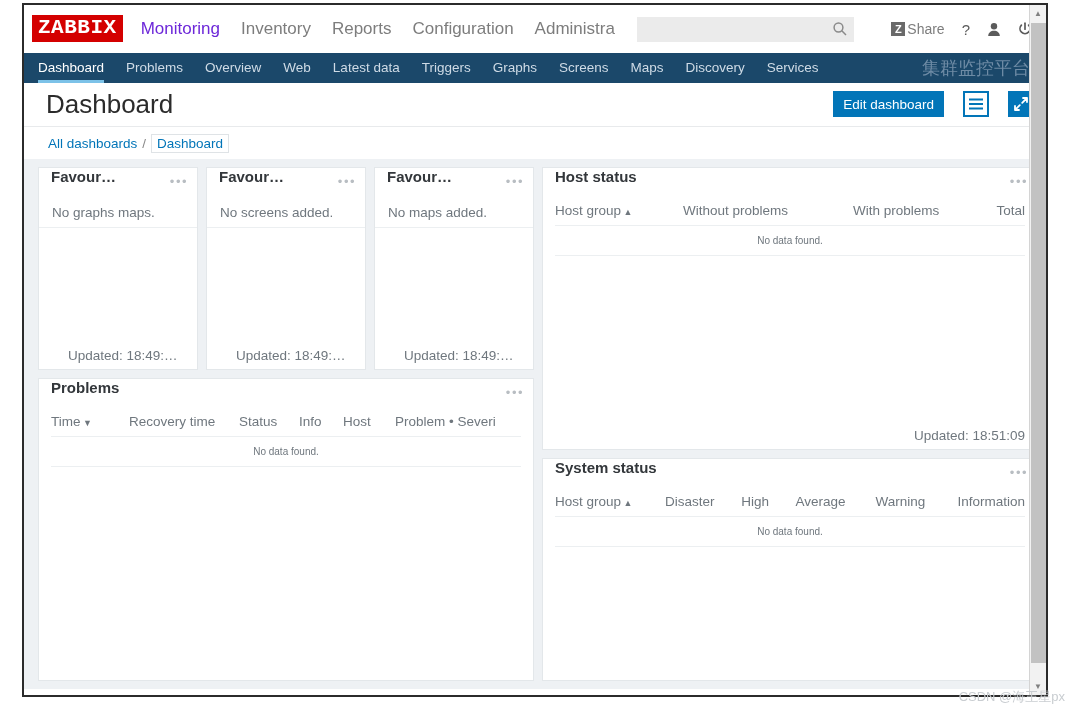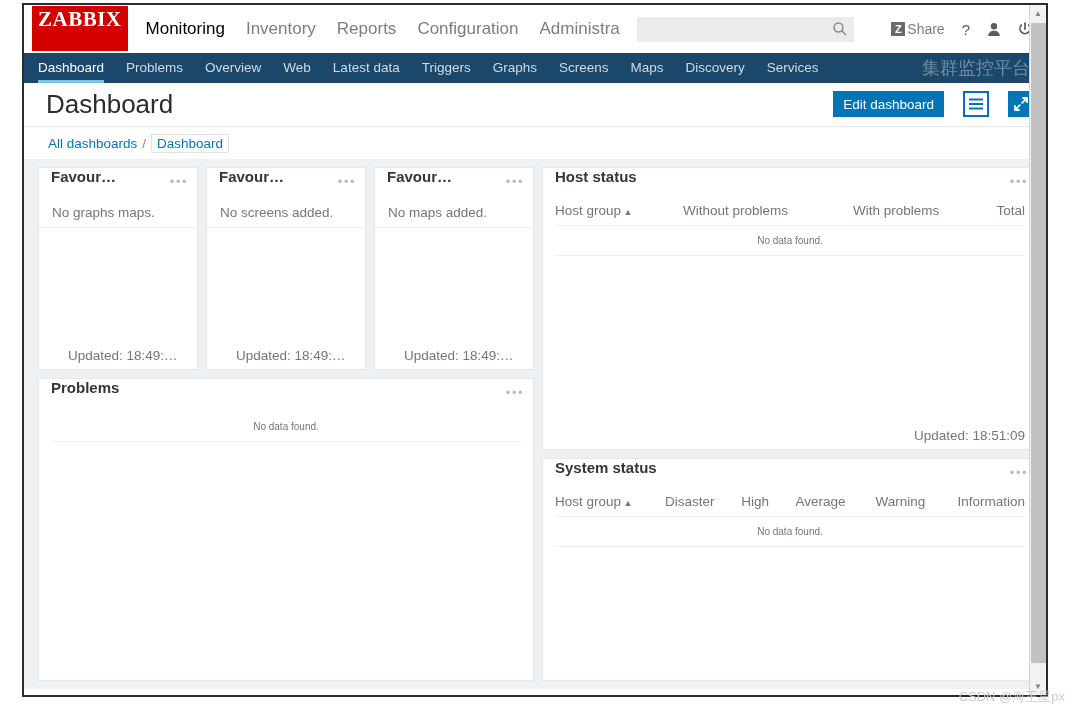--- a/index.html
+++ b/index.html
@@ -34,34 +34,34 @@
     padding-left: 8px;
     border-bottom: 1px solid #ffffff;
   }
 
   #zabbix-logo {
     background: #d40000;
     color: #ffffff;
     font-size: 21px;
     font-weight: bold;
     letter-spacing: 0.5px;
-    padding: 2px 6px 21px 6px;
+    padding: 2px 6px 3px 6px;
     line-height: 22px;
     margin-right: 18px;
-    font-family: Liberation Serif, serif;
+    font-family: Liberation Mono, monospace;
   }
 
   .top-nav-item {
     font-size: 17px;
     color: #7d7d7d;
     margin-right: 21px;
     white-space: nowrap;
     cursor: pointer;
   }
-  .top-nav-item.active { color: #000000; }
+  .top-nav-item.active { color: #6d28d9; }
 
   #search-box {
     position: absolute;
     left: 613px;
     top: 12px;
     width: 217px;
     height: 25px;
     background: #ebebeb;
     border: none;
   }
@@ -462,20 +462,30 @@
     </div>
 
     <div class="widget" id="widget-problems">
       <div class="widget-head">
         <span class="widget-title">Problems</span>
         <span class="widget-menu">•••</span>
       </div>
       <div class="widget-body">
         <table class="wtable">
           <tbody>
+              <tr class="header-row">
+            <th style="width:78px">
+              <span>Time</span><span class="sort-arrow"> ▼</span>
+            </th>
+            <th style="width:110px">Recovery time</th>
+            <th style="width:60px">Status</th>
+            <th style="width:44px">Info</th>
+            <th style="width:52px">Host</th>
+            <th>Problem • Severi</th>
+          </tr>
           <tr>
             <td class="nodata-cell" colspan="6">No data found.</td>
           </tr>
         </tbody>
           </table>
       </div>
     </div>
 
     <div class="widget" id="widget-host-status">
       <div class="widget-head">

